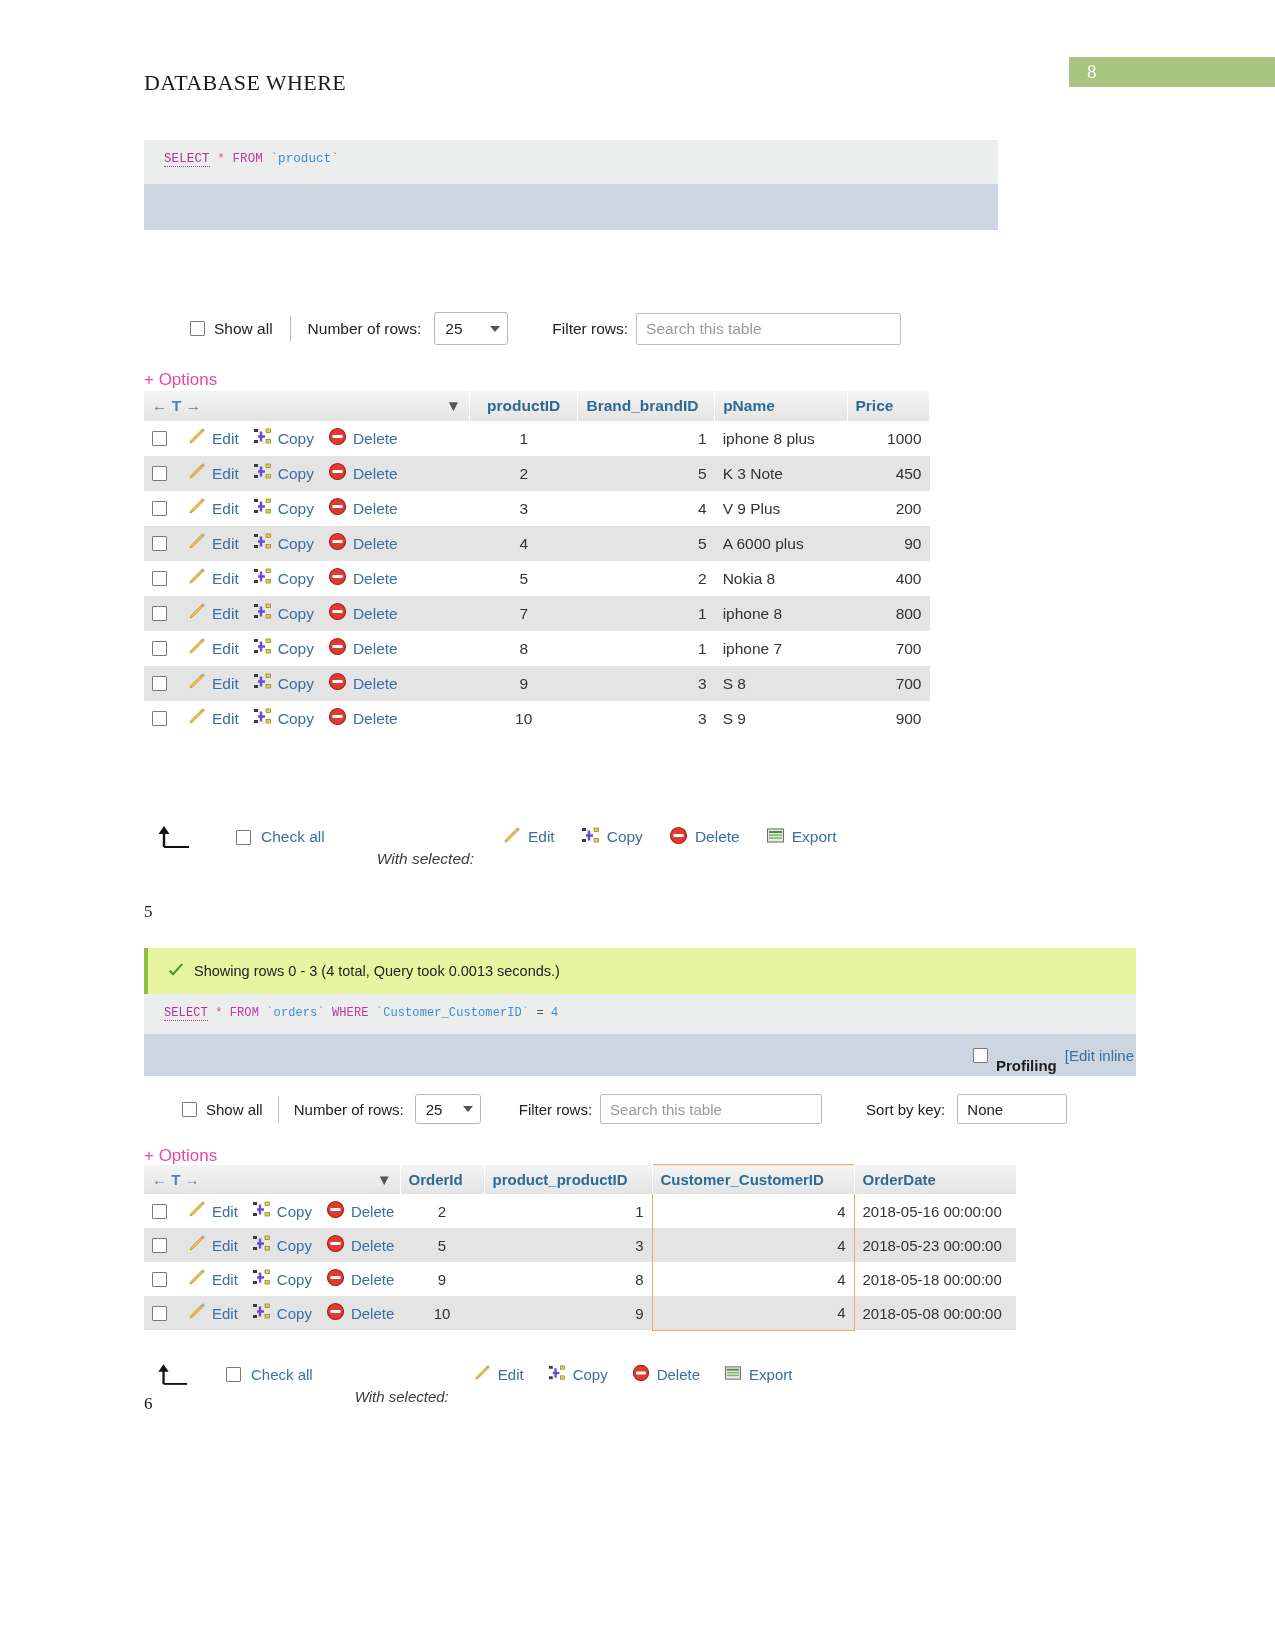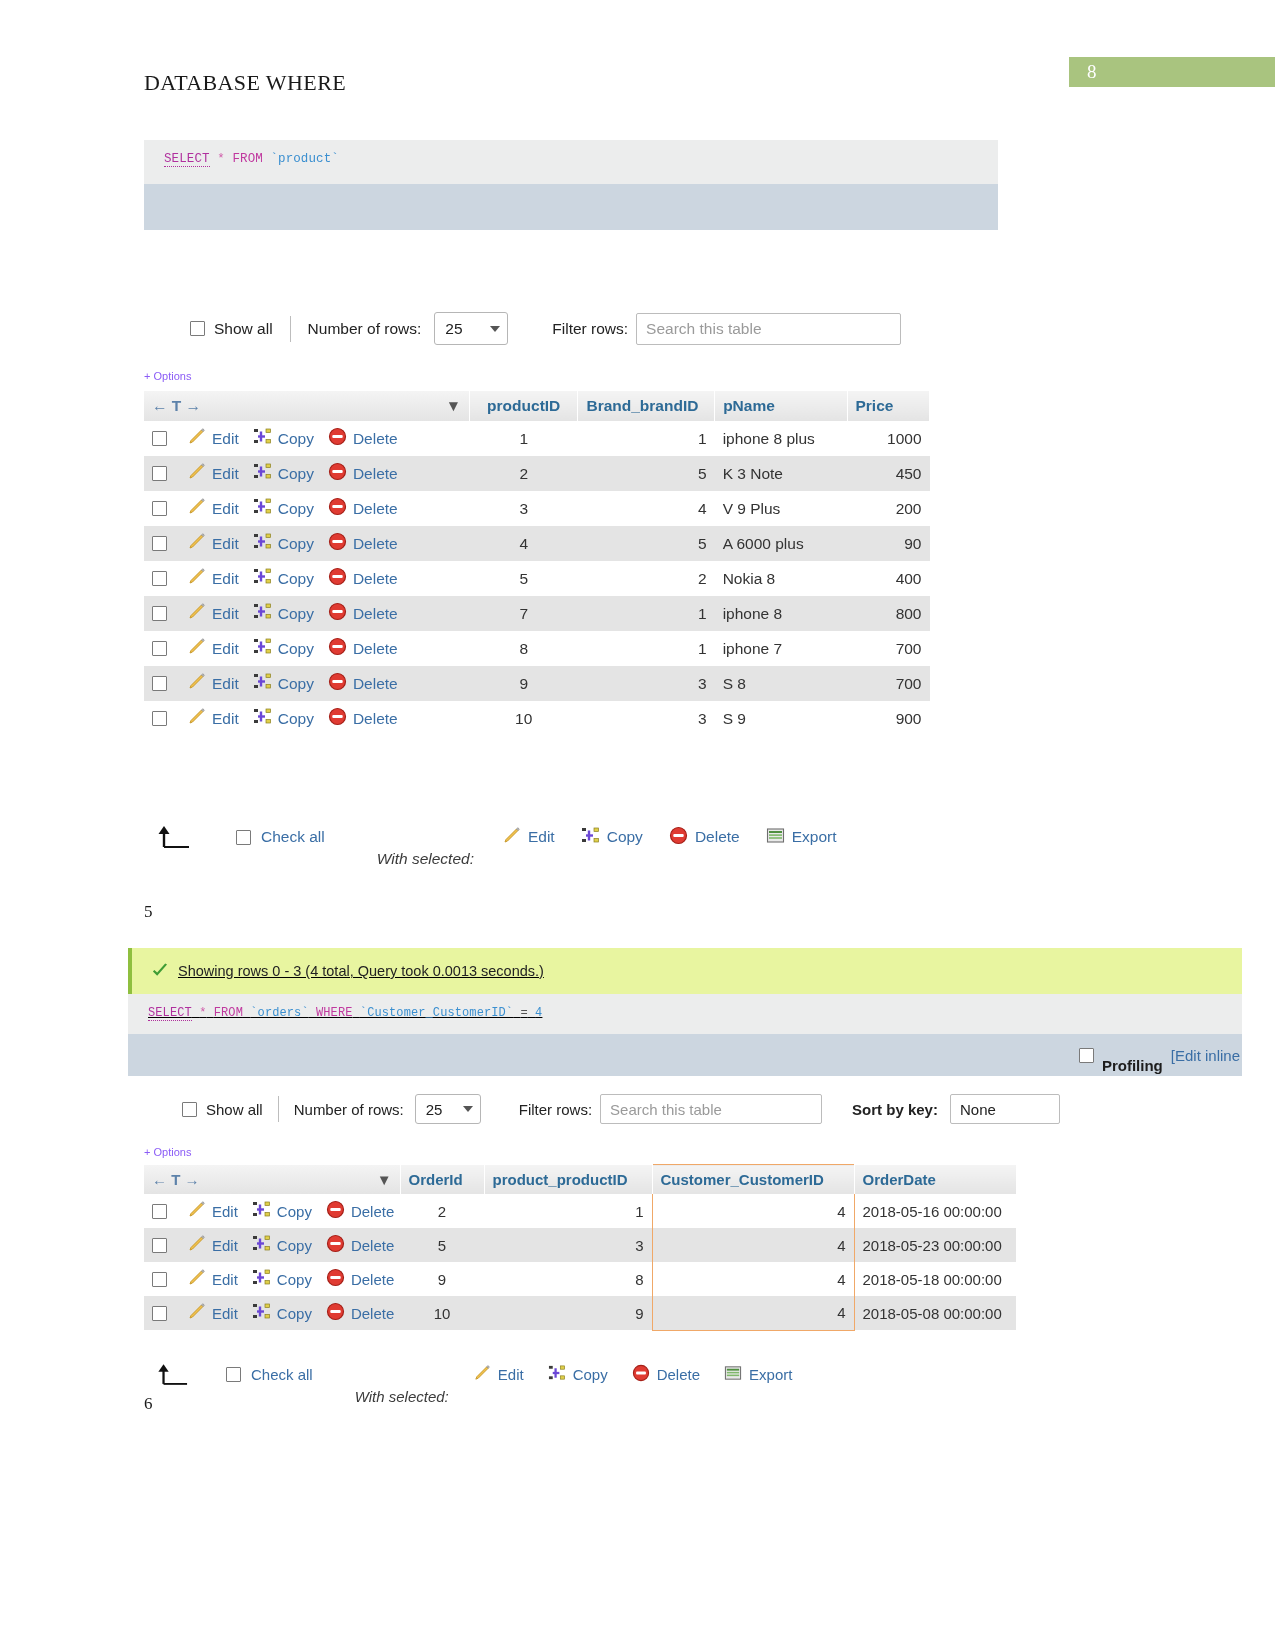--- a/index.html
+++ b/index.html
@@ -62,21 +62,21 @@
     display:flex;align-items:center;justify-content:space-between;
     box-sizing:border-box;padding:0 7px 0 10px;font-size:15.5px;color:#222;
   }
   .chev{display:inline-block;width:0;height:0;border-left:5px solid transparent;
         border-right:5px solid transparent;border-top:6px solid #555;}
   .textbox{
     border:1px solid #bcbcbc;background:#fff;border-radius:2px;
     box-sizing:border-box;display:flex;align-items:center;padding-left:9px;
     font-size:15.5px;color:#9a9a9a;
   }
-  .opt-link{color:#8b5cf6;font-size:11px;}
+  .opt-link{color:#ec4899;font-size:17px;}
 
   
   table.res{border-collapse:collapse;table-layout:fixed;font-size:15.5px;}
   table.res th{
     background:linear-gradient(#f4f4f4,#e4e4e4);
     color:#2d6a96;font-weight:bold;text-align:left;
     padding:6px 8px;border-right:1px solid #fff;white-space:nowrap;
   }
   table.res th.actions{color:#5a7fa8;}
   table.res td{
@@ -491,21 +491,21 @@
           <rect x="3" y="8.3" width="13" height="1.6" fill="#7fb86a"></rect>
           <rect x="3" y="11.2" width="13" height="1.6" fill="#7fb86a"></rect>
         </svg>
       </span>
       <span class="lnk">Export</span>
     </span>
   </div>
 
   <div class="pagelabel" style="left:144px;top:902px;">5</div>
 
-  <div class="pma" style="left:128px;top:948px;width:1114px;text-decoration:underline;">
+  <div class="pma" style="left:144px;top:948px;width:992px;">
 
     <div class="pma-success" style="height:46px;font-size:14.5px;">
       <span class="check-ic">
         <svg width="16" height="16" viewBox="0 0 17 17">
           <path d="M1 9 L5.5 13.5 L16 1.5 L14 0.5 L5.5 10 L2.5 7.5 Z" fill="#3f9c35"></path>
         </svg>
       </span>
       <span>Showing rows 0 - 3 (4 total, Query took 0.0013 seconds.)</span>
     </div>
 
@@ -535,21 +535,21 @@
     <span class="sep" style="margin:0 15px;"></span>
     <span>Number of rows:</span>
     <span class="selectbox" style="width:66px;height:30px;margin-left:11px;font-size:15px;">
       <span>25</span>
       <span class="chev"></span>
     </span>
     <span style="margin-left:38px;">Filter rows:</span>
     <span class="textbox" style="width:222px;height:30px;margin-left:8px;font-size:15px;">
       <span>Search this table</span>
     </span>
-    <span style="margin-left:30px;font-weight:bold;">Sort by key:</span>
+    <span style="margin-left:44px;">Sort by key:</span>
     <span class="textbox" style="width:110px;height:30px;margin-left:12px;color:#222;font-size:15px;">
       <span>None</span>
     </span>
   </div>
 
   <div class="opt-link" style="position:absolute;left:144px;top:1146px;">+ Options</div>
 
   <table class="res" style="position:absolute;left:144px;top:1164px;width:872px;font-size:15px;">
     <colgroup>
       <col style="width:256px">

